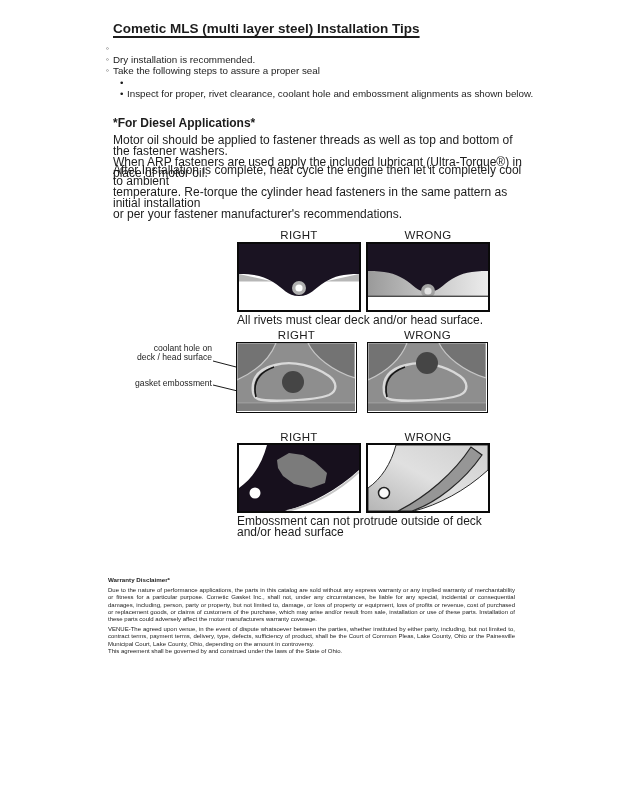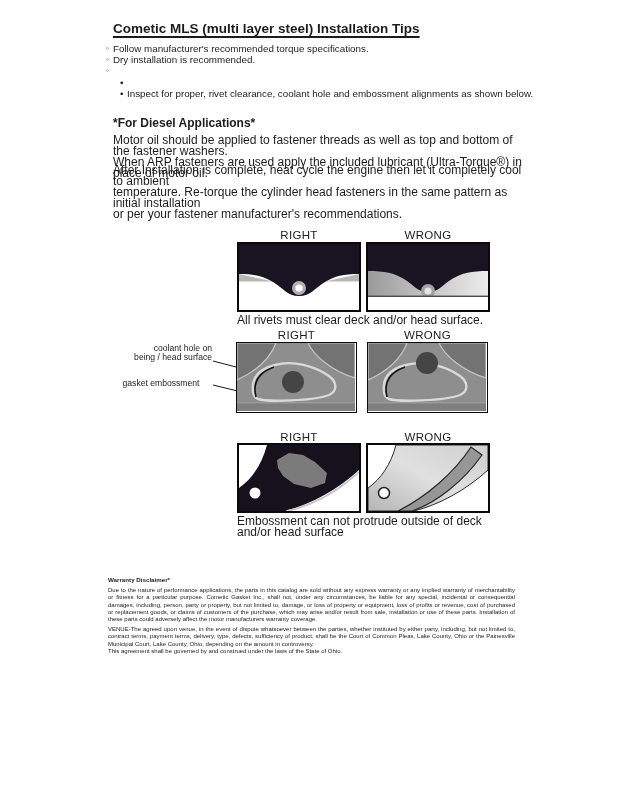--- a/index.html
+++ b/index.html
@@ -29,28 +29,28 @@
 </head>
 <body>
 
 <div class="page">
 
   <div class="title">Cometic MLS (multi layer steel) Installation Tips</div>
 
   <div class="bullets">
     <div class="brow">
       <span class="mk">◦</span>
-      <span>Follow manufacturer's recommended torque specifications.</span>
     </div>
     <div class="brow">
       <span class="mk">◦</span>
       <span>Dry installation is recommended.</span>
     </div>
     <div class="brow">
       <span class="mk">◦</span>
+      <span>Take the following steps to assure a proper seal</span>
     </div>
     <div class="brow sub">
       <span class="mk">•</span>
     </div>
     <div class="brow sub">
       <span class="mk">•</span>
       <span>Inspect for proper, rivet clearance, coolant hole and embossment alignments as shown below.</span>
     </div>
   </div>
 
@@ -91,22 +91,22 @@
       <rect x="0" y="51.6" width="120" height="1.4" fill="#4a4a4a"></rect>
       <rect x="0" y="53" width="120" height="13" fill="#ffffff"></rect>
     </svg>
   </div>
   <div class="caption" style="left:237px;top:315px;">All rivets must clear deck and/or head surface.</div>
 
   <div class="dlabel" style="left:236px;top:329px;width:121px;">RIGHT</div>
   <div class="dlabel" style="left:367px;top:329px;width:121px;">WRONG</div>
 
   <div class="sidelabel" style="top:344px;">coolant hole on
-being / head surface</div>
-  <div class="sidelabel" style="top:379px;text-align:center;">gasket embossment</div>
+deck / head surface</div>
+  <div class="sidelabel" style="top:379px;">gasket embossment</div>
   <svg class="leader" width="90" height="52" viewBox="0 0 90 52">
     <line x1="1" y1="13" x2="78" y2="33" stroke="#1a1a1a" stroke-width="1"></line>
     <line x1="1" y1="37" x2="46" y2="48" stroke="#1a1a1a" stroke-width="1"></line>
   </svg>
 
   <div class="panel panel2" style="left:236px;top:342px;width:121px;height:71px;">
     <svg width="118" height="68" viewBox="0 0 118 68">
       <rect width="118" height="68" fill="#8e8e8e"></rect>
       <rect y="59.5" width="118" height="1" fill="#a6a6a6"></rect>
       <rect y="60.5" width="118" height="7.5" fill="#7f7f7f"></rect>

